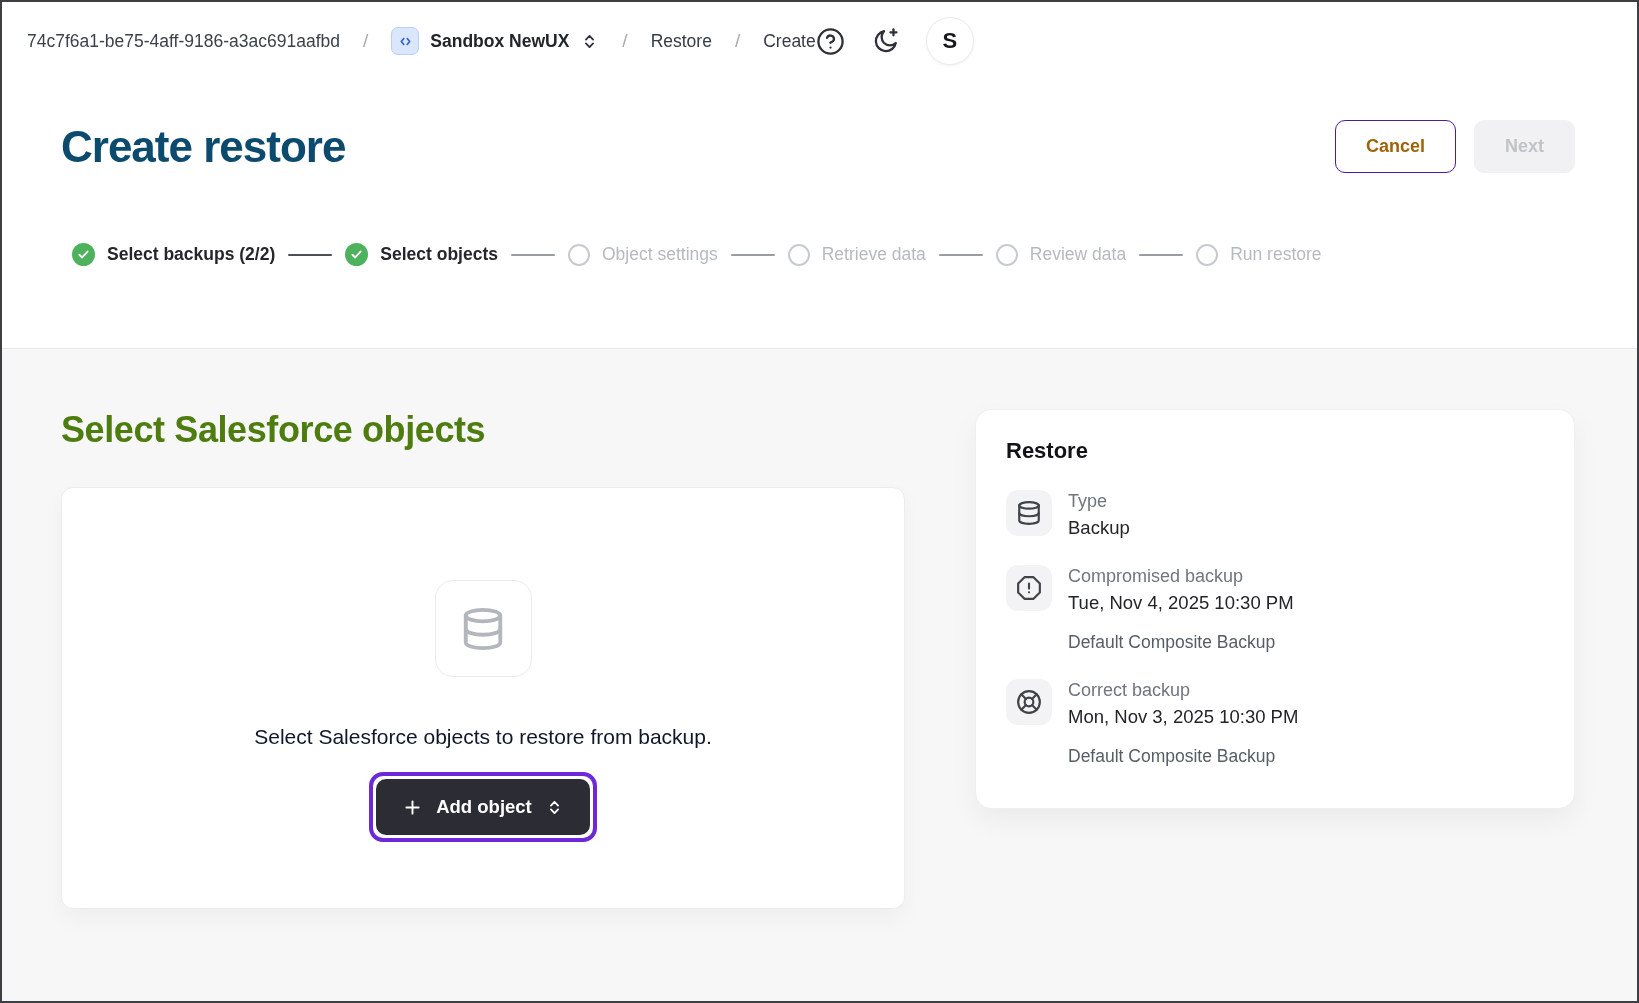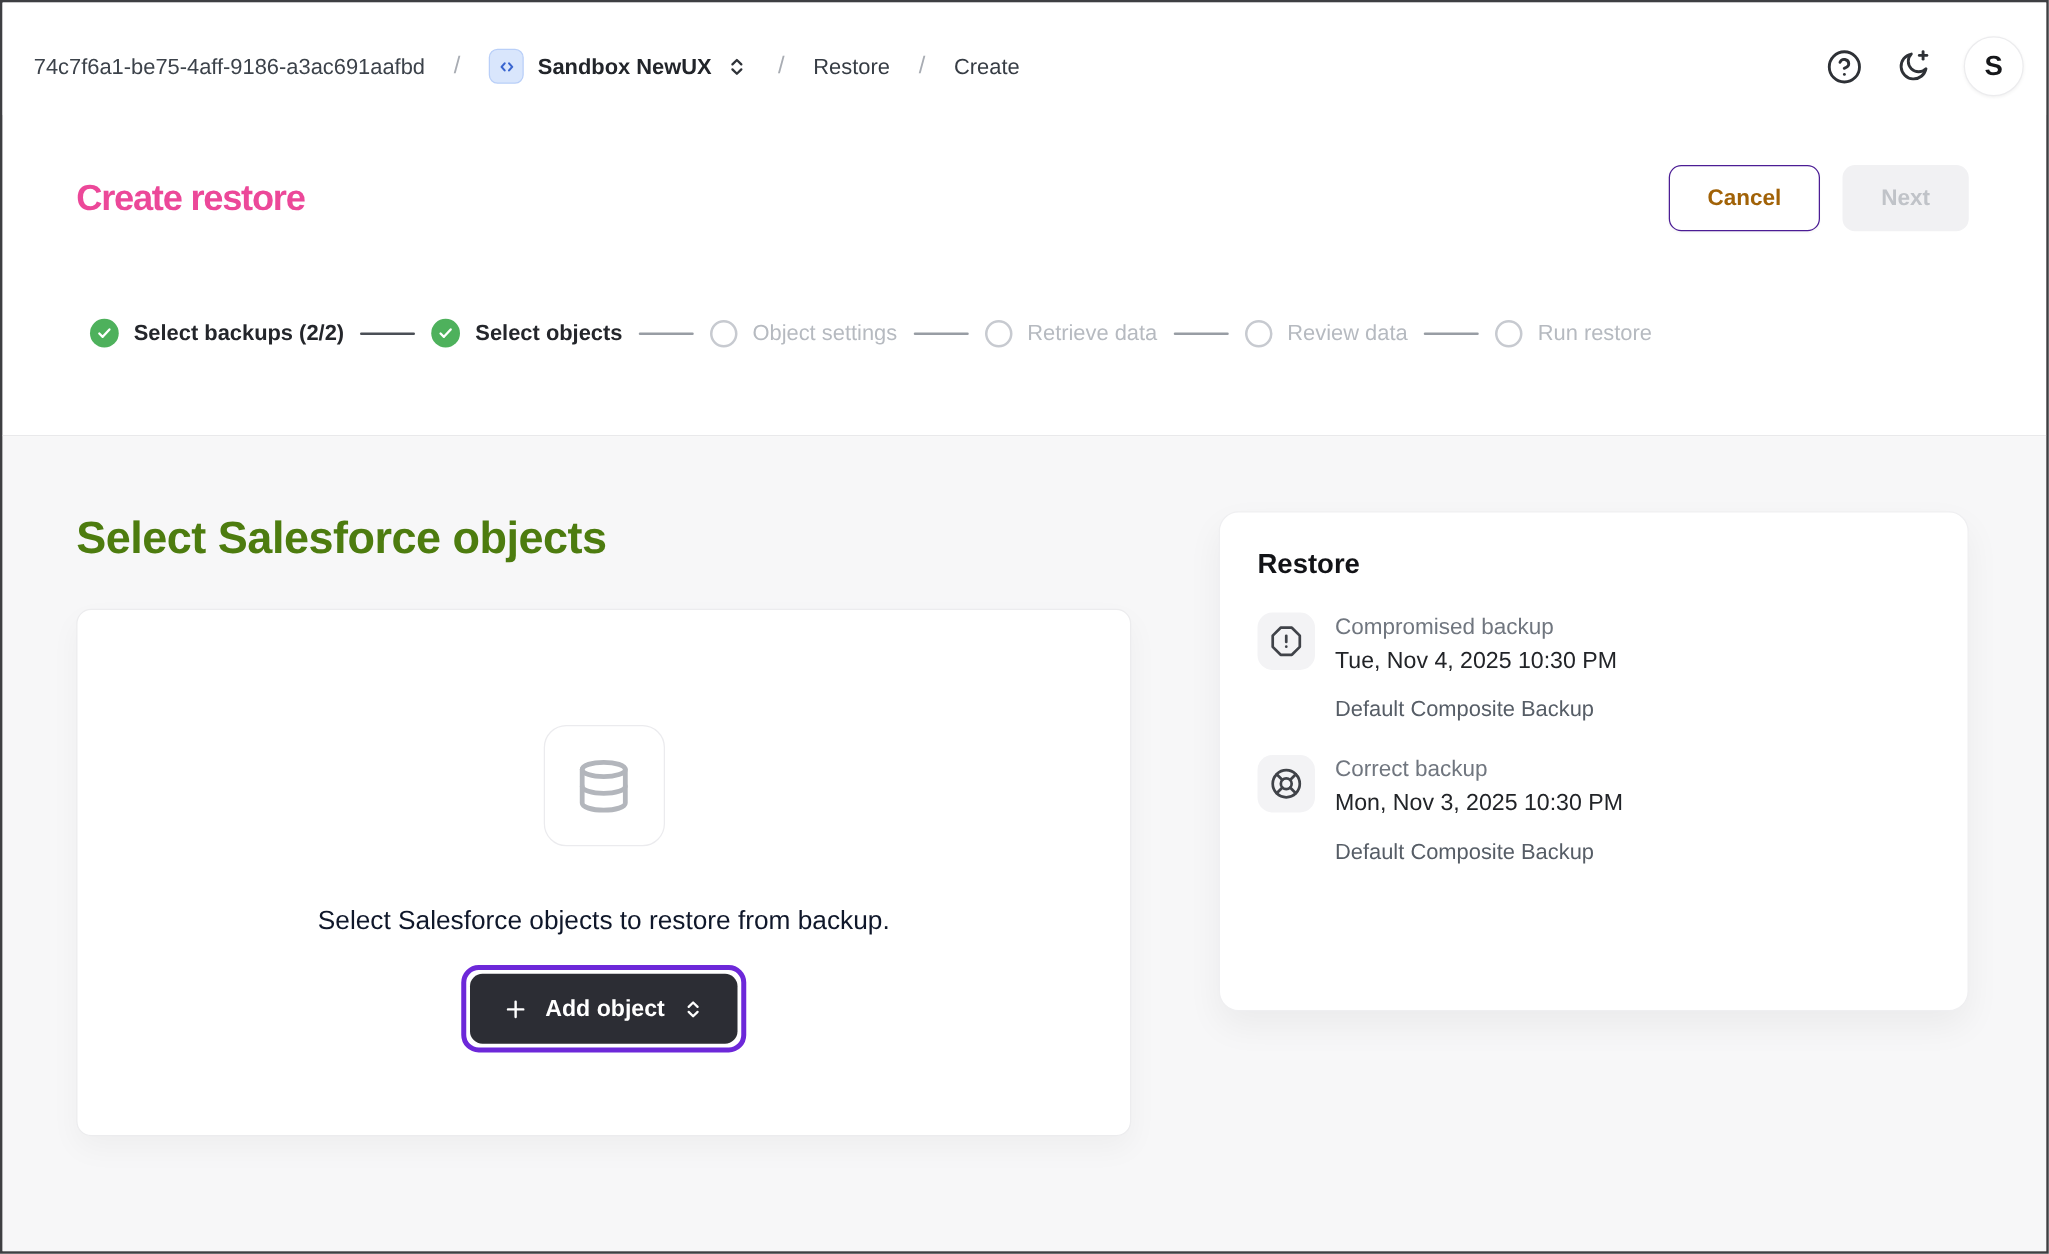--- a/index.html
+++ b/index.html
@@ -1,33 +1,33 @@
 <!DOCTYPE html>
 <html><head>
 <meta charset="utf-8">
 <style>
   html,body{margin:0;padding:0;}
   body{font-family:"Liberation Sans",sans-serif;-webkit-font-smoothing:antialiased;}
   .frame{position:relative;width:1639px;height:1003px;box-sizing:border-box;border:2px solid #3e3f42;background:#fff;overflow:hidden;}
 
   
-  .topbar{height:78px;display:flex;align-items:center;justify-content:space-between;padding:12px 18px 0 25px;background:#fff;}
+  .topbar{height:78px;display:flex;align-items:center;justify-content:flex-start;padding:0 18px 0 25px;background:#fff;}
   .crumbs{display:flex;align-items:center;gap:15px;font-size:17.5px;color:#3c424a;}
   .crumb-sep{color:#a8acb3;font-size:19px;padding:0 8px;}
   .env-group{display:flex;align-items:center;gap:11px;cursor:pointer;}
   .env-badge{width:26px;height:26px;border-radius:7px;background:#d9e6fc;border:1px solid #b9cff8;display:flex;align-items:center;justify-content:center;}
   .env-name{font-weight:700;color:#22252a;}
   .crumb-link{color:#363c44;cursor:pointer;}
   .top-icons{display:flex;align-items:center;gap:26px;}
   .icon-btn{background:none;border:none;padding:0;cursor:pointer;display:flex;align-items:center;}
   .avatar{width:46px;height:46px;border-radius:50%;background:#fff;border:1px solid #ececee;box-shadow:0 1px 3px rgba(0,0,0,.06);display:flex;align-items:center;justify-content:center;font-size:22px;font-weight:700;color:#16171a;cursor:pointer;}
 
   
   .title-row{display:flex;align-items:center;justify-content:space-between;padding:40px 62px 0 59px;}
-  .page-title{margin:0;font-size:29px;line-height:52px;font-weight:700;letter-spacing:-1px;color:#ec4899;}
+  .page-title{margin:0;font-size:44px;line-height:52px;font-weight:700;letter-spacing:-1px;color:#0c4a6e;}
   .actions{display:flex;gap:18px;}
   .btn{height:53px;padding:0 30px;border-radius:10px;font-size:18px;font-weight:700;font-family:"Liberation Sans",sans-serif;cursor:pointer;}
   .btn-cancel{background:#fff;border:1px solid #4c1d95;color:#a16207;box-shadow:0 1px 2px rgba(0,0,0,.03);}
   .btn-next{background:#f1f1f3;border:1px solid #f1f1f3;color:#c0c3c8;cursor:default;}
 
   
   .stepper{display:flex;align-items:center;gap:13px;padding:70px 0 0 70px;}
   .step{display:flex;align-items:center;gap:12px;}
   .step-circle{box-sizing:border-box;border-radius:50%;display:flex;align-items:center;justify-content:center;flex:none;}
   .step-circle.done{width:23px;height:23px;background:#4eb15c;}
@@ -199,20 +199,33 @@
                 </svg>
             </span>
           </button>
         </div>
       </div>
     </div>
 
     <div class="summary-card">
       <h3 class="summary-title">Restore</h3>
 
+      <div class="sum-item">
+        <div class="sum-tile">
+          <svg width="26" height="26" viewBox="0 0 24 24" fill="none" stroke="#404349" stroke-width="2" stroke-linecap="round" stroke-linejoin="round">
+              <ellipse cx="12" cy="5" rx="9" ry="3"></ellipse>
+              <path d="M21 12c0 1.66-4 3-9 3s-9-1.34-9-3"></path>
+              <path d="M3 5v14c0 1.66 4 3 9 3s9-1.34 9-3V5"></path>
+            </svg>
+        </div>
+        <div class="sum-text">
+          <div class="sum-label">Type</div>
+          <div class="sum-value">Backup</div>
+        </div>
+      </div>
 
       <div class="sum-item">
         <div class="sum-tile">
           <svg width="26" height="26" viewBox="0 0 24 24" fill="none" stroke="#404349" stroke-width="2" stroke-linecap="round" stroke-linejoin="round">
               <polygon points="7.86 2 16.14 2 22 7.86 22 16.14 16.14 22 7.86 22 2 16.14 2 7.86"></polygon>
               <line x1="12" y1="8" x2="12" y2="12.5"></line>
               <line x1="12" y1="16" x2="12.01" y2="16"></line>
             </svg>
         </div>
         <div class="sum-text">

